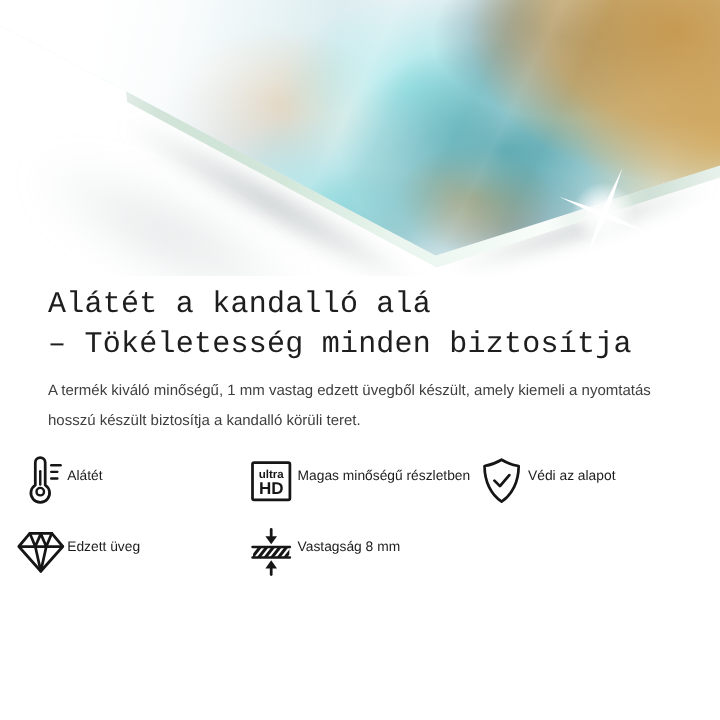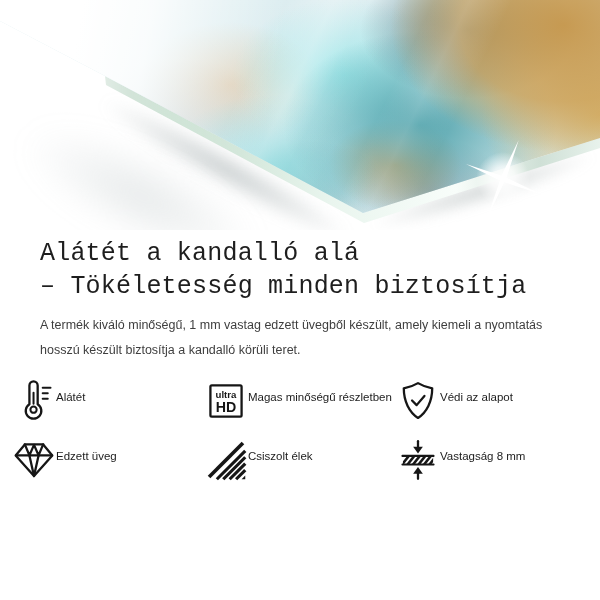--- a/index.html
+++ b/index.html
@@ -152,35 +152,20 @@
         <svg viewBox="0 0 48 48">
           <path class="stroke" stroke-width="2.3" d="M14 7 L34 7 L44 19 L24 41.5 L4 19 Z"></path>
           <line class="stroke" stroke-width="2.3" x1="4.5" y1="19" x2="43.5" y2="19"></line>
           <path class="stroke" stroke-width="2.3" d="M14 7 L19 19 L24 7.5 L29 19 L34 7"></path>
           <path class="stroke" stroke-width="2.3" d="M19 19 L24 41.5 L29 19"></path>
         </svg>
       </span>
       <span class="flabel">Edzett üveg</span>
     </div>
 
-    <div class="feature">
-      <span class="icon">
-        <svg viewBox="0 0 48 48">
-          <g stroke="#161616" stroke-linecap="butt" fill="none">
-            <line x1="5.5" y1="42.5" x2="42.5" y2="5.5" stroke-width="4"></line>
-            <line x1="14" y1="45" x2="45" y2="14" stroke-width="3.4"></line>
-            <line x1="21" y1="45" x2="45" y2="21" stroke-width="3.4"></line>
-            <line x1="28" y1="45" x2="45" y2="28" stroke-width="3.4"></line>
-            <line x1="35" y1="45" x2="45" y2="35" stroke-width="3.4"></line>
-          </g>
-          <path class="fillb" d="M41 45 L45 41 L45 45 Z"></path>
-        </svg>
-      </span>
-      <span class="flabel">Csiszolt élek</span>
-    </div>
 
     <div class="feature">
       <span class="icon">
         <svg viewBox="0 0 48 48">
           <defs>
               <clipPath id="barclip">
                 <rect x="7.5" y="20" width="33" height="8.5"></rect>
               </clipPath>
             </defs>
           <g clip-path="url(#barclip)" stroke="#161616" stroke-width="2.8">

